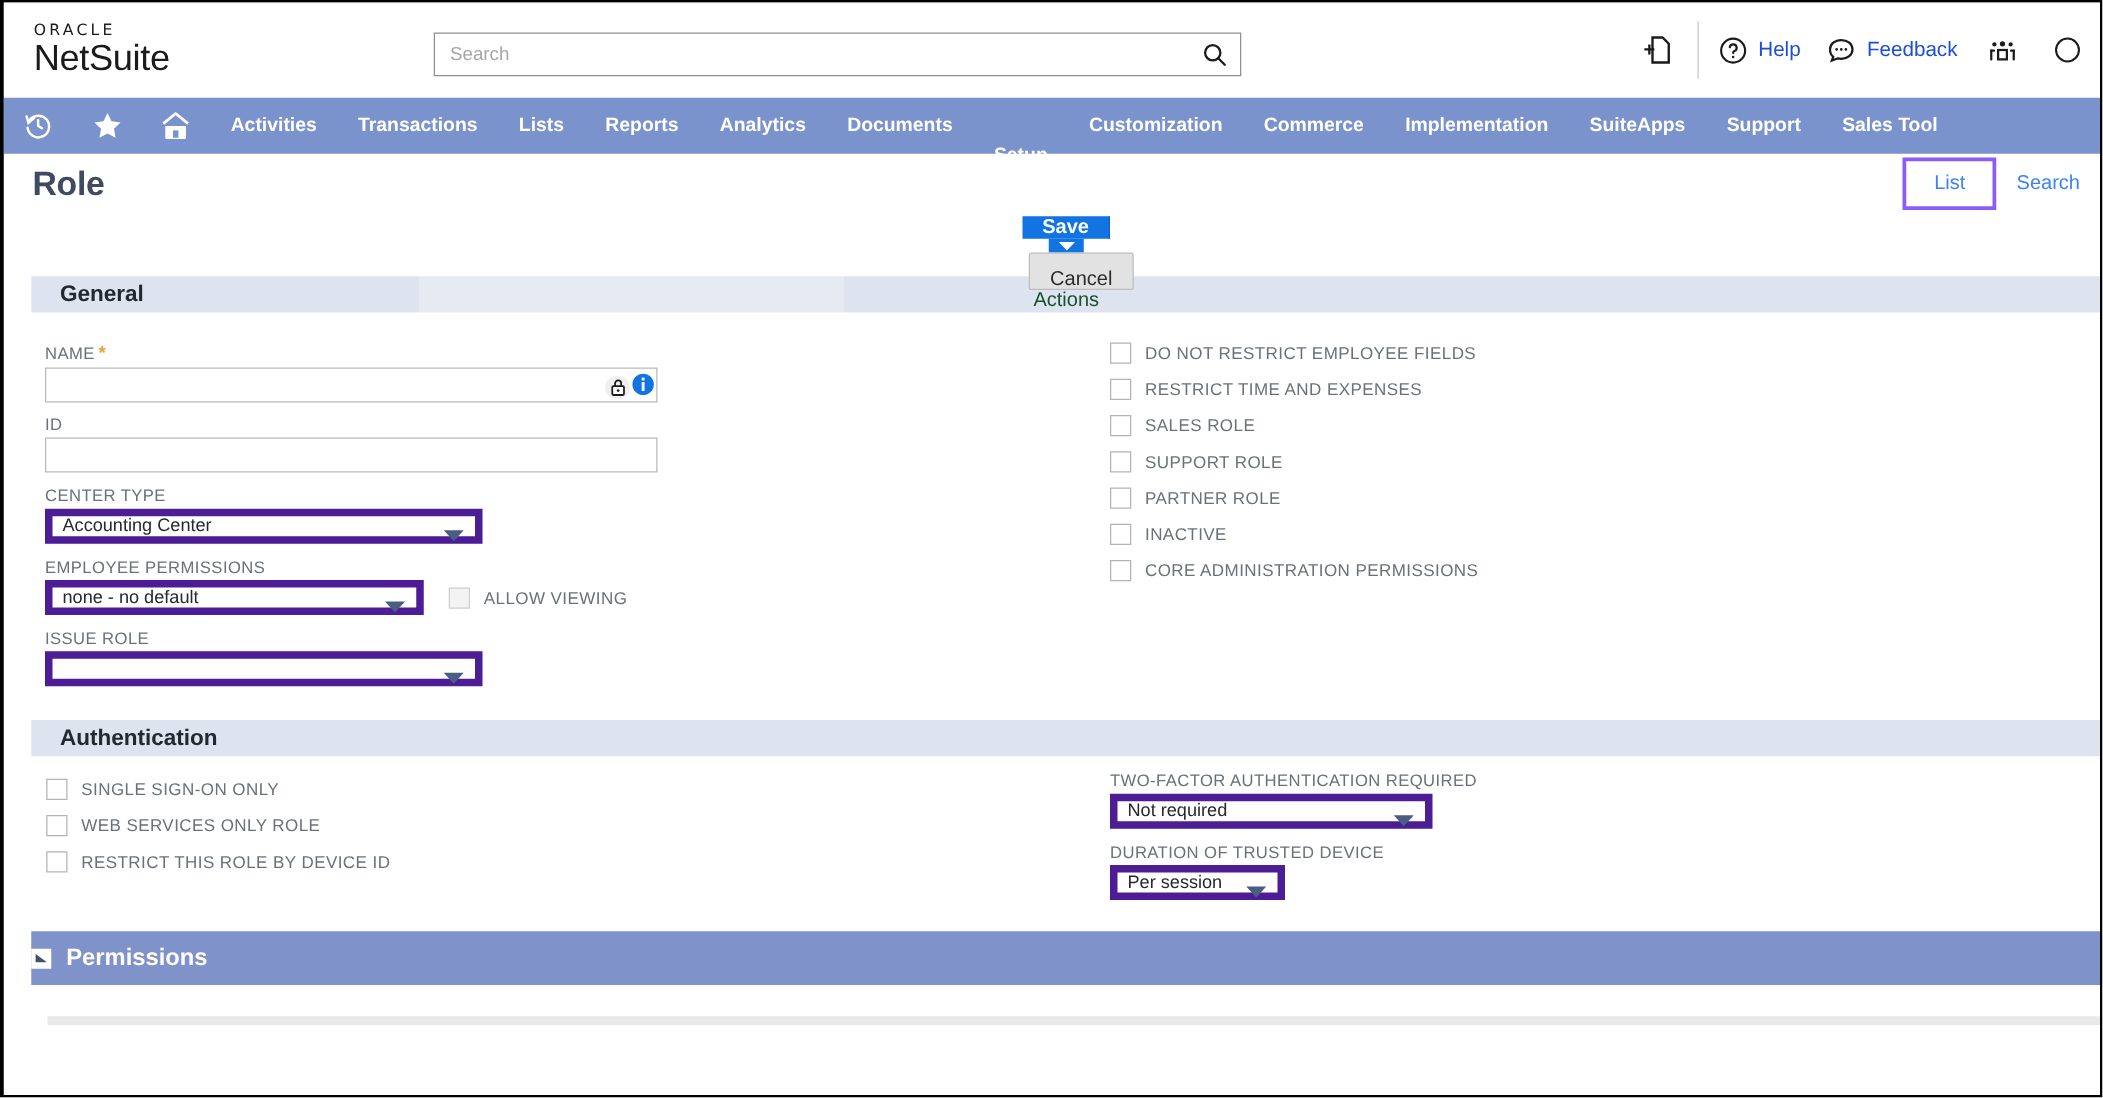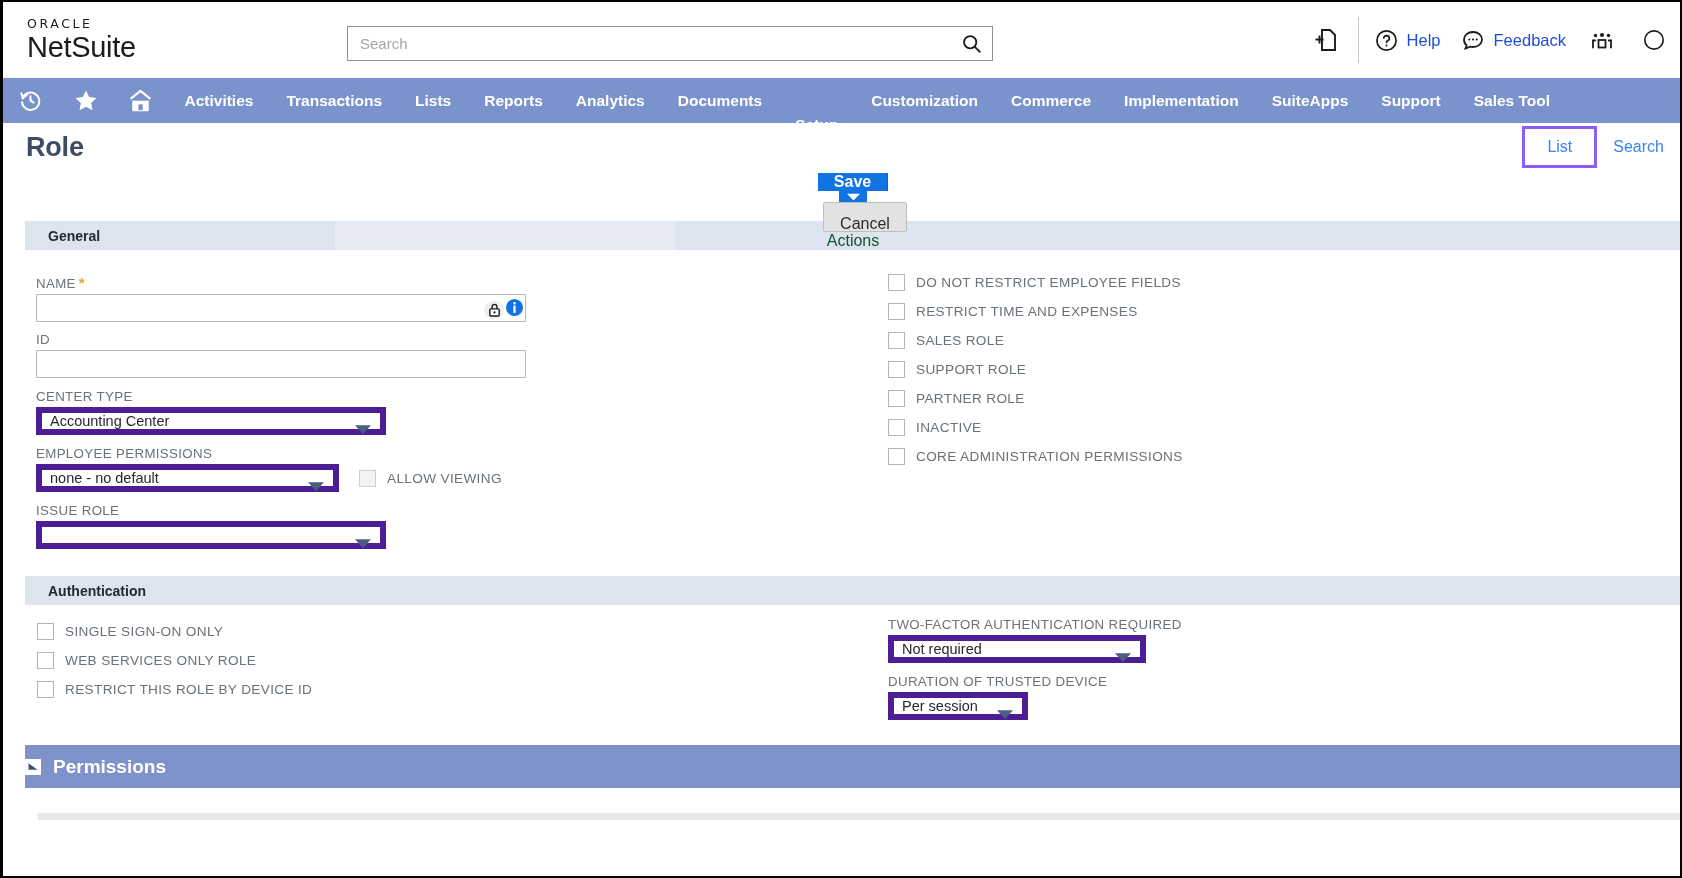--- a/index.html
+++ b/index.html
@@ -128,21 +128,21 @@
     font-family:"Liberation Sans", sans-serif;
   }
   .btn-sep { width:1px; height:26px; background:#c0c0c0; margin:0 22px; }
   .actions-link { font-size:16px; color:#14532d; cursor:pointer; }
 
   
   .sec-head {
     height:29px; background:#dde3ef;
     display:flex; align-items:center;
     padding-left:23px;
-    font-size:14px; font-weight:bold; color:#23292f;
+    font-size:18px; font-weight:bold; color:#23292f;
     margin-left:22px;
     margin-right:0;
   }
   .sec-head.general {
     background:linear-gradient(90deg,#dde3ef 0,#dde3ef 310px,#e6eaf3 310px,#e6eaf3 650px,#dde3ef 650px,#dde3ef 100%);
   }
 
   
   .formbody { position:relative; }
   .col-left  { position:absolute; left:33px; top:0; width:560px; }

